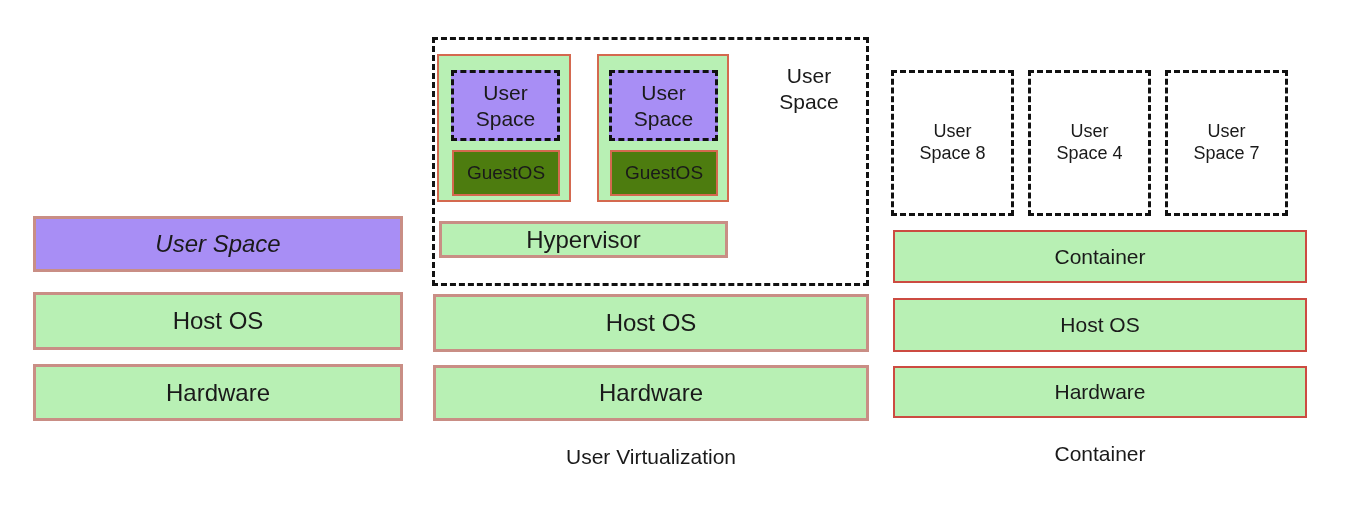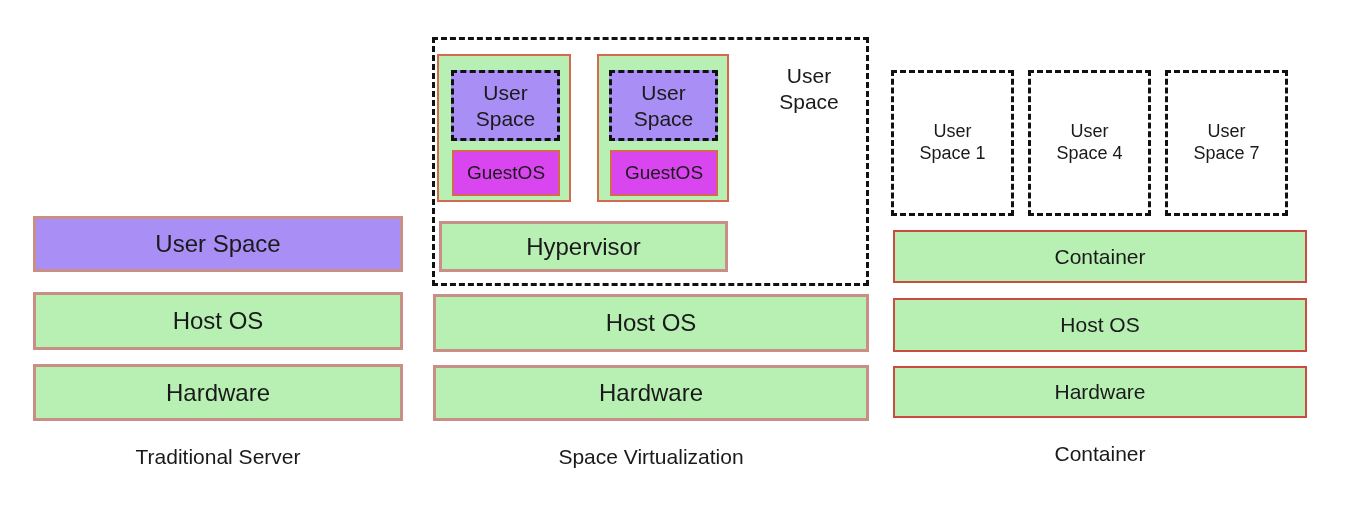--- a/index.html
+++ b/index.html
@@ -39,21 +39,21 @@
   .green-thin {
     background: #b8f0b4;
     border: 2px solid #cc4b41;
   }
   
   .vm {
     background: #b8f0b4;
     border: 2px solid #d4694f;
   }
   .guestos {
-    background: #d946ef;
+    background: #4d7c0f;
     border: 2px solid #d4694f;
   }
   .purple {
     background: #a88ef5;
     border: 3px solid #c98e85;
   }
   .purple-dashed {
     background: #a88ef5;
     border: 3px dashed #111111;
   }
@@ -84,33 +84,32 @@
   .fs-big   { font-size: 24px; }
   .fs-mid   { font-size: 21px; }
   .fs-sm    { font-size: 19px; }
   .fs-xs    { font-size: 18px; }
 </style>
 </head>
 <body>
 
 <div id="stage">
 
-  <div class="box purple fs-big" style="left:33px; top:216px; width:370px; height:56px;">
+  <div class="box purple fs-big" style="left:33px; top:216px; width:370px; height:56px;font-style:italic;">
     <span>User Space</span>
   </div>
 
   <div class="box green fs-big" style="left:33px; top:292px; width:370px; height:58px;">
     <span>Host OS</span>
   </div>
 
   <div class="box green fs-big" style="left:33px; top:364px; width:370px; height:57px;">
     <span>Hardware</span>
   </div>
 
-  <div class="caption" style="left:33px; top:444px; width:370px;">Traditional Server</div>
 
   <div class="box dashed-outer" style="left:432px; top:37px; width:437px; height:249px;"></div>
 
   <div class="plain-text fs-mid" style="left:750px; top:58px; width:118px; height:62px; flex-direction:column;">
     <span>User</span>
     <span>Space</span>
   </div>
 
   <div class="box vm" style="left:437px; top:54px; width:134px; height:148px;"></div>
 
@@ -127,37 +126,37 @@
 
   <div class="box purple-dashed fs-mid" style="left:609px; top:70px; width:109px; height:71px; flex-direction:column;">
     <span>User</span>
     <span>Space</span>
   </div>
 
   <div class="box guestos fs-sm" style="left:610px; top:150px; width:108px; height:46px;">
     <span>GuestOS</span>
   </div>
 
-  <div class="box green fs-big" style="left:439px; top:221px; width:289px; height:51px;">
+  <div class="box green fs-big" style="left:439px; top:221px; width:289px; height:37px;">
     <span>Hypervisor</span>
   </div>
 
   <div class="box green fs-big" style="left:433px; top:294px; width:436px; height:58px;">
     <span>Host OS</span>
   </div>
 
   <div class="box green fs-big" style="left:433px; top:365px; width:436px; height:56px;">
     <span>Hardware</span>
   </div>
 
-  <div class="caption" style="left:433px; top:444px; width:436px;">Space Virtualization</div>
+  <div class="caption" style="left:433px; top:444px; width:436px;">User Virtualization</div>
 
   <div class="box dashed fs-xs" style="left:891px; top:70px; width:123px; height:146px; flex-direction:column;">
     <span>User</span>
-    <span>Space 1</span>
+    <span>Space 8</span>
   </div>
 
   <div class="box dashed fs-xs" style="left:1028px; top:70px; width:123px; height:146px; flex-direction:column;">
     <span>User</span>
     <span>Space 4</span>
   </div>
 
   <div class="box dashed fs-xs" style="left:1165px; top:70px; width:123px; height:146px; flex-direction:column;">
     <span>User</span>
     <span>Space 7</span>

